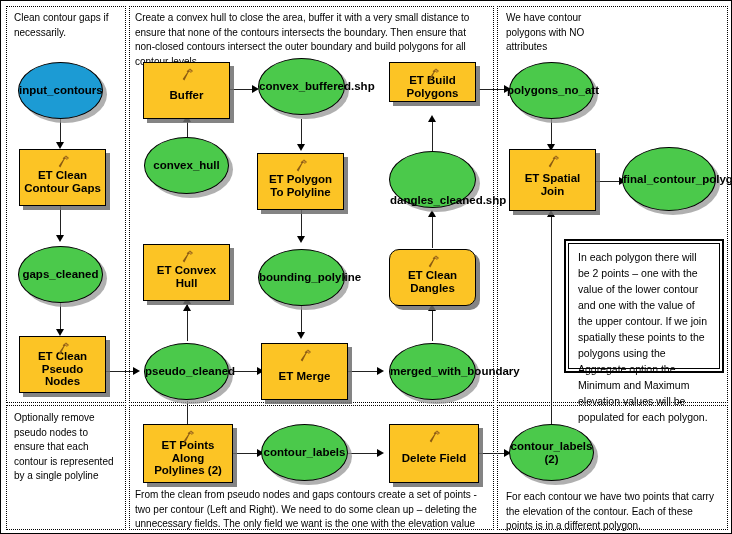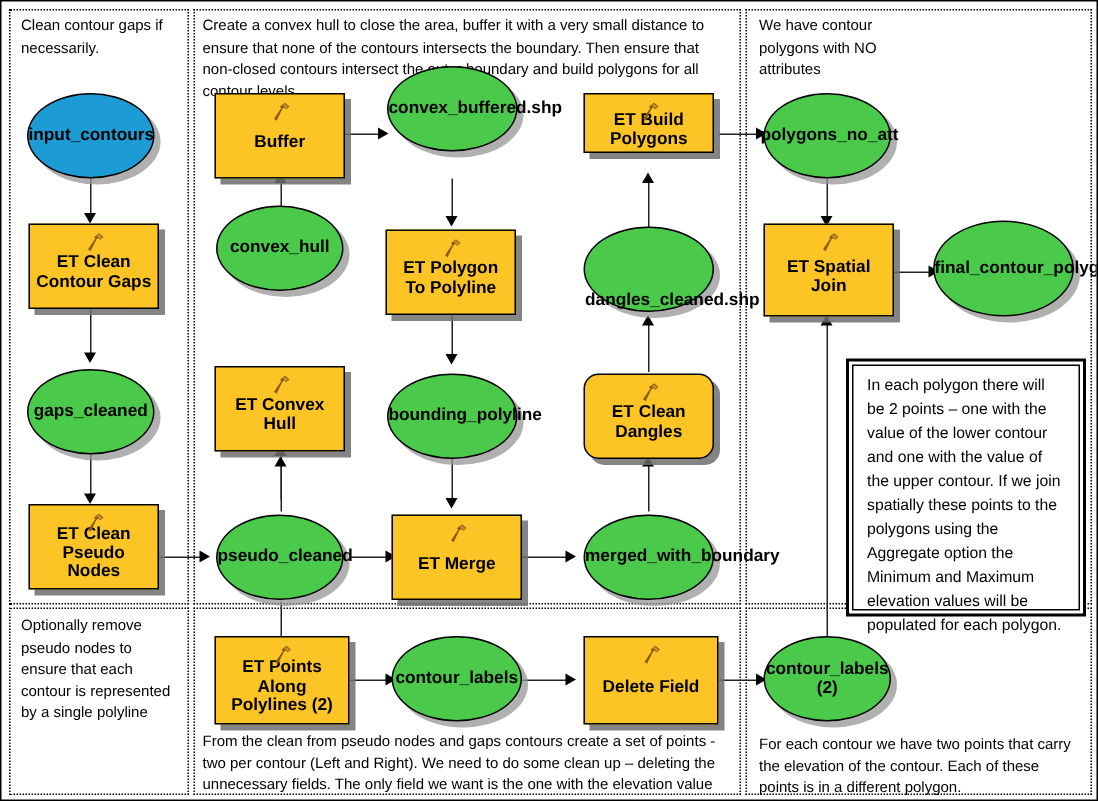--- a/index.html
+++ b/index.html
@@ -58,21 +58,21 @@
   <div class="panel" style="left:496px;top:5px;width:231px;height:397px;"></div>
   <div class="panel" style="left:496px;top:404px;width:231px;height:125px;"></div>
 
   <div class="note" style="left:13px;top:10px;width:108px;">Clean contour gaps if necessarily.</div>
   <div class="note" style="left:13px;top:410px;width:104px;">Optionally remove pseudo nodes to ensure that each contour is represented by a single polyline</div>
   <div class="note" style="left:134px;top:10px;width:352px;">Create a convex hull to close the area, buffer it with a very small distance to ensure that none of the contours intersects the boundary. Then ensure that non-closed contours intersect the outer boundary and build polygons for all contour levels</div>
   <div class="note" style="left:134px;top:487px;width:352px;">From the clean from pseudo nodes and gaps contours create a set of points - two per contour (Left and Right). We need to do some clean up – deleting the unnecessary fields. The only field we want is the one with the elevation value</div>
   <div class="note" style="left:505px;top:10px;width:110px;">We have contour polygons with NO attributes</div>
   <div class="note" style="left:505px;top:489px;width:215px;">For each contour we have two points that carry the elevation of the contour. Each of these points is in a different polygon.</div>
 
-  <div class="callout" style="left:563px;top:238px;width:160px;height:172px;">
+  <div class="callout" style="left:563px;top:238px;width:160px;height:134px;">
     <div style="position:absolute;inset:2px;border:1px solid #000;"></div>
     <div style="position:relative;z-index:2;padding:2px 3px;">In each polygon there will be 2 points – one with the value of the lower contour and one with the value of the upper contour. If we join spatially these points to the polygons using the Aggregate option the Minimum and Maximum elevation values will be populated for each polygon.</div>
   </div>
 
   <div class="edge v" style="left:59px;top:118px;height:27px;"></div>
   <div class="arrow down" style="left:55px;top:141px;"></div>
 
   <div class="edge v" style="left:59px;top:205px;height:33px;"></div>
   <div class="arrow down" style="left:55px;top:234px;"></div>
 
@@ -183,21 +183,21 @@
       <path d="M11.2 1.6 L14.4 4.3 L12.1 6.2 L10.6 4.9 L9.3 6.0 L5.2 14.4 L3.4 12.9 L8.6 5.3 L7.6 4.4 Z" fill="#8a5a12"></path>
       <path d="M11.0 2.3 L13.6 4.4 L12.0 5.6 L9.6 3.6 Z" fill="#c98f2a"></path>
     </svg>
     <span class="lbl">ET Convex Hull</span>
   </div>
 
   <div class="node data" style="left:143px;top:342px;width:85px;height:57px;">
     <span class="lbl">pseudo_cleaned</span>
   </div>
 
-  <div class="node data" style="left:257px;top:43px;width:87px;height:57px;">
+  <div class="node data" style="left:257px;top:57px;width:87px;height:57px;">
     <span class="lbl">convex_buffered.shp</span>
   </div>
 
   <div class="node tool" style="left:256px;top:152px;width:87px;height:57px;">
     <svg class="hammer" viewBox="0 0 16 16">
       <path d="M11.2 1.6 L14.4 4.3 L12.1 6.2 L10.6 4.9 L9.3 6.0 L5.2 14.4 L3.4 12.9 L8.6 5.3 L7.6 4.4 Z" fill="#8a5a12"></path>
       <path d="M11.0 2.3 L13.6 4.4 L12.0 5.6 L9.6 3.6 Z" fill="#c98f2a"></path>
     </svg>
     <span class="lbl">ET Polygon To Polyline</span>
   </div>

